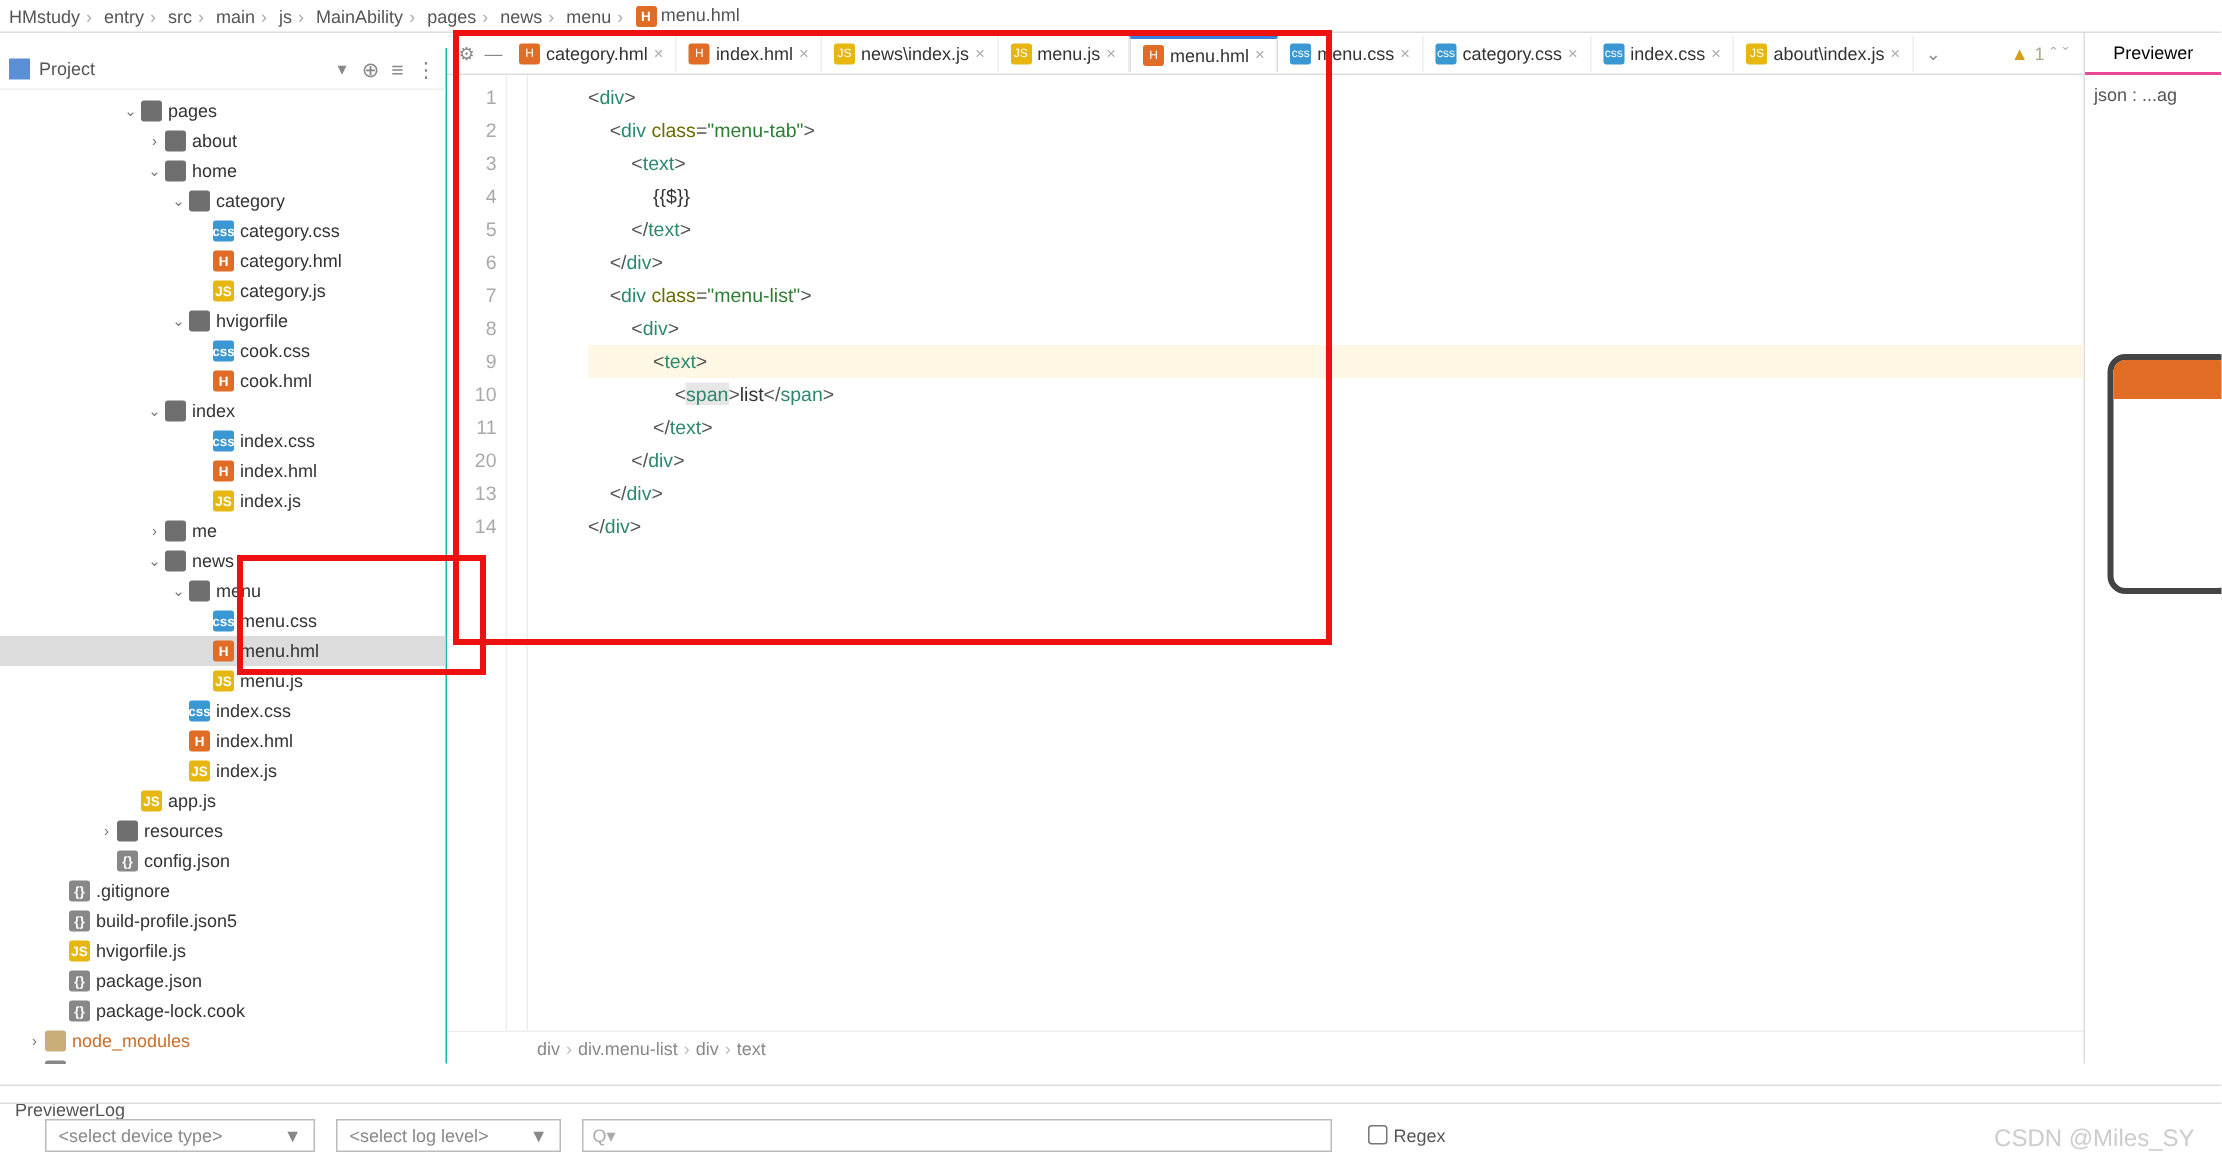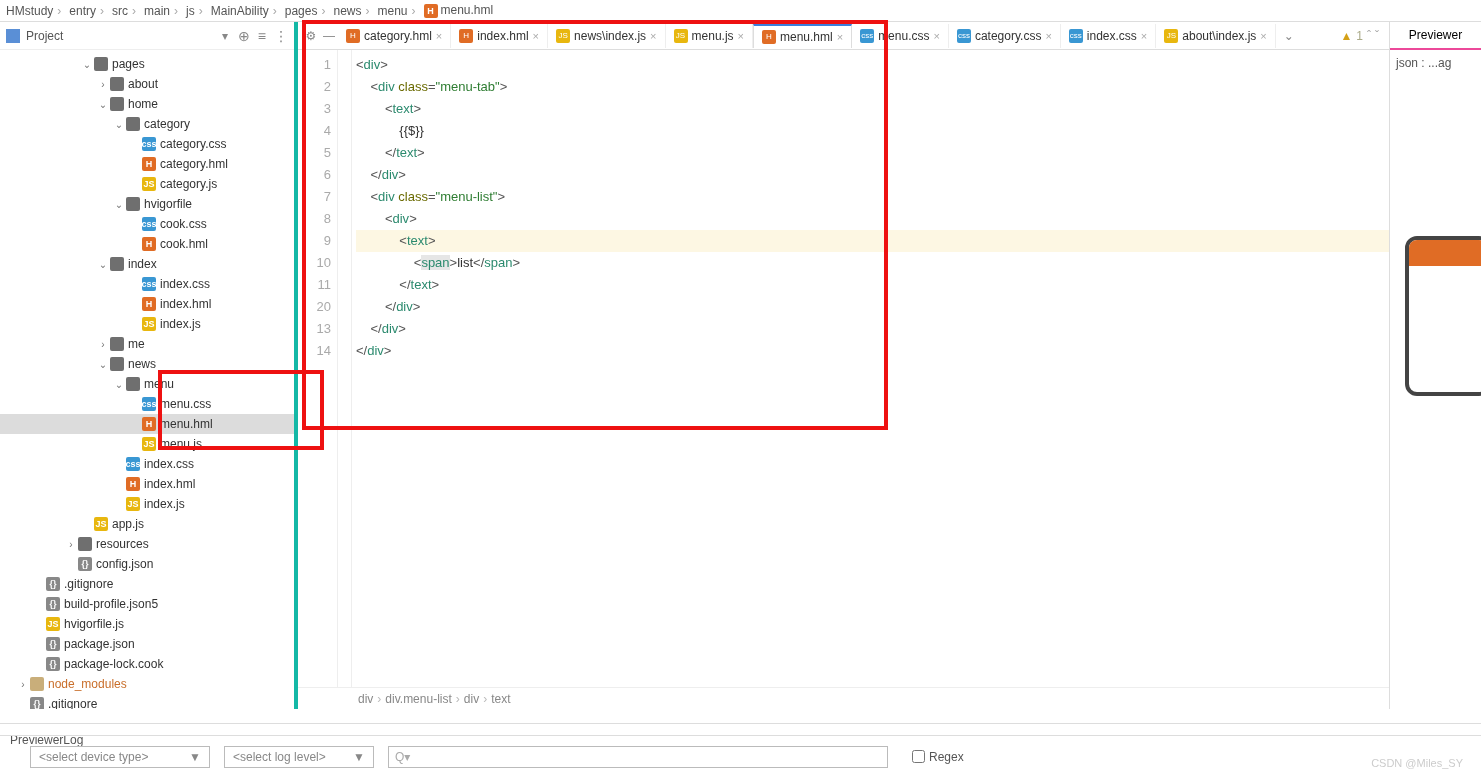--- a/index.html
+++ b/index.html
@@ -5,21 +5,21 @@
 * { box-sizing: border-box; margin: 0; padding: 0; font-family: "Segoe UI", Arial, sans-serif; }
 body { width: 1481px; height: 777px; background: #fff; font-size: 12px; color: #333; overflow: hidden; position: relative; }
 
 
 .crumbs { height: 22px; display: flex; align-items: center; padding-left: 2px; border-bottom: 1px solid #ddd; color:#555; }
 .crumb { padding: 0 4px; cursor: pointer; }
 .crumb.sep::after { content: "›"; color:#aaa; margin-left:4px; }
 
 
 .main { display: flex; height: calc(100% - 22px - 68px); }
-.sidebar { width: 298px; border-right: 4px solid #14b8a6; display:flex; flex-direction:column; }
+.sidebar { width: 298px; border-right: 1px solid #14b8a6; display:flex; flex-direction:column;margin-top:10px; }
 .side-head { height:28px; display:flex; align-items:center; padding:0 6px; border-bottom:1px solid #eee; }
 .proj-ico { width:14px; height:14px; background:#5a8fd6; margin-right:6px; }
 .proj-label { flex:1; color:#555; }
 .tool-icons { display:flex; gap:8px; color:#888; font-size:14px; }
 .tool-icons span { cursor:pointer; }
 
 .tree { flex:1; overflow:auto; padding-top:4px; }
 .tnode { display:flex; align-items:center; height:20px; white-space:nowrap; cursor:pointer; }
 .tnode.sel { background:#dcdcdc; }
 .arrow { width:14px; text-align:center; color:#777; font-size:10px; }
@@ -43,21 +43,21 @@
 .etab.active { background:#fff; border-top:2px solid #3b7edb; border-left:1px solid #ddd; border-right:1px solid #ddd; }
 .etab .close { color:#aaa; font-size:11px; }
 .etab .tico { width:14px; height:14px; display:inline-flex; align-items:center; justify-content:center; font-size:8px; color:#fff; border-radius:2px; }
 .chev { padding:0 8px; color:#888; cursor:pointer; }
 .status-warn { margin-left:auto; padding:0 10px; color:#aa8; display:flex; align-items:center; gap:4px; }
 .tri { color:#d4a017; }
 
 .codewrap { flex:1; display:flex; position:relative; font-family: Consolas, monospace; font-size:13px; }
 .gutter { width:40px; background:#fff; border-right:1px solid #eee; text-align:right; color:#aaa; padding:4px 6px 0 0; line-height:22px; }
 .fold { width:14px; border-right:1px solid #eee; }
-.code { flex:1; padding:4px 0 0 4px; line-height:22px; white-space:pre; }
+.code { flex:1; padding:4px 0 0 4px; line-height:22px; white-space:pre;margin-left:36px; }
 .code .line { height:22px; }
 .hl-line { background:#fdf7e3; }
 .t-punc { color:#555; }
 .t-tag { color:#2b8a6e; }
 .t-attr { color:#6a6a00; }
 .t-str { color:#2e7d32; }
 .t-txt { color:#333; }
 .bg-span { background:#e6e6e6; }
 .bcrumb2 { height:22px; border-top:1px solid #eee; display:flex; align-items:center; padding-left:60px; color:#888; gap:4px; }
 .bcrumb2 span { cursor:pointer; }
@@ -74,21 +74,21 @@
 .redbox { position:absolute; border:4px solid #e11; pointer-events:none; }
 
 
 .logbar { position:absolute; left:0; right:0; bottom:30px; height:24px; border-top:1px solid #ddd; display:flex; align-items:flex-end; padding:0 10px; color:#555; }
 .logrow { position:absolute; left:0; right:0; bottom:0; height:42px; border-top:1px solid #ddd; display:flex; align-items:center; padding:0 30px; gap:14px; }
 .dd { border:1px solid #bbb; height:22px; display:flex; align-items:center; padding:0 8px; min-width:180px; background:#fff; color:#888; cursor:pointer; }
 .dd .dv { flex:1; }
 .dd .car { color:#888; }
 .search { border:1px solid #bbb; height:22px; flex:0 0 500px; display:flex; align-items:center; padding:0 6px; color:#aaa; }
 .chk { display:flex; align-items:center; gap:4px; color:#555;padding-left:10px; }
-.wm { position:absolute; right:18px; bottom:8px; color:#ccc; font-size:11px; }
+.wm { position:absolute; right:18px; bottom:8px; color:#ccc; font-size:16px; }
 </style>
 </head>
 <body>
 
 <div class="crumbs" id="crumbs">
     <span class="crumb sep">HMstudy</span>
     <span class="crumb sep">entry</span>
     <span class="crumb sep">src</span>
     <span class="crumb sep">main</span>
     <span class="crumb sep">js</span>

